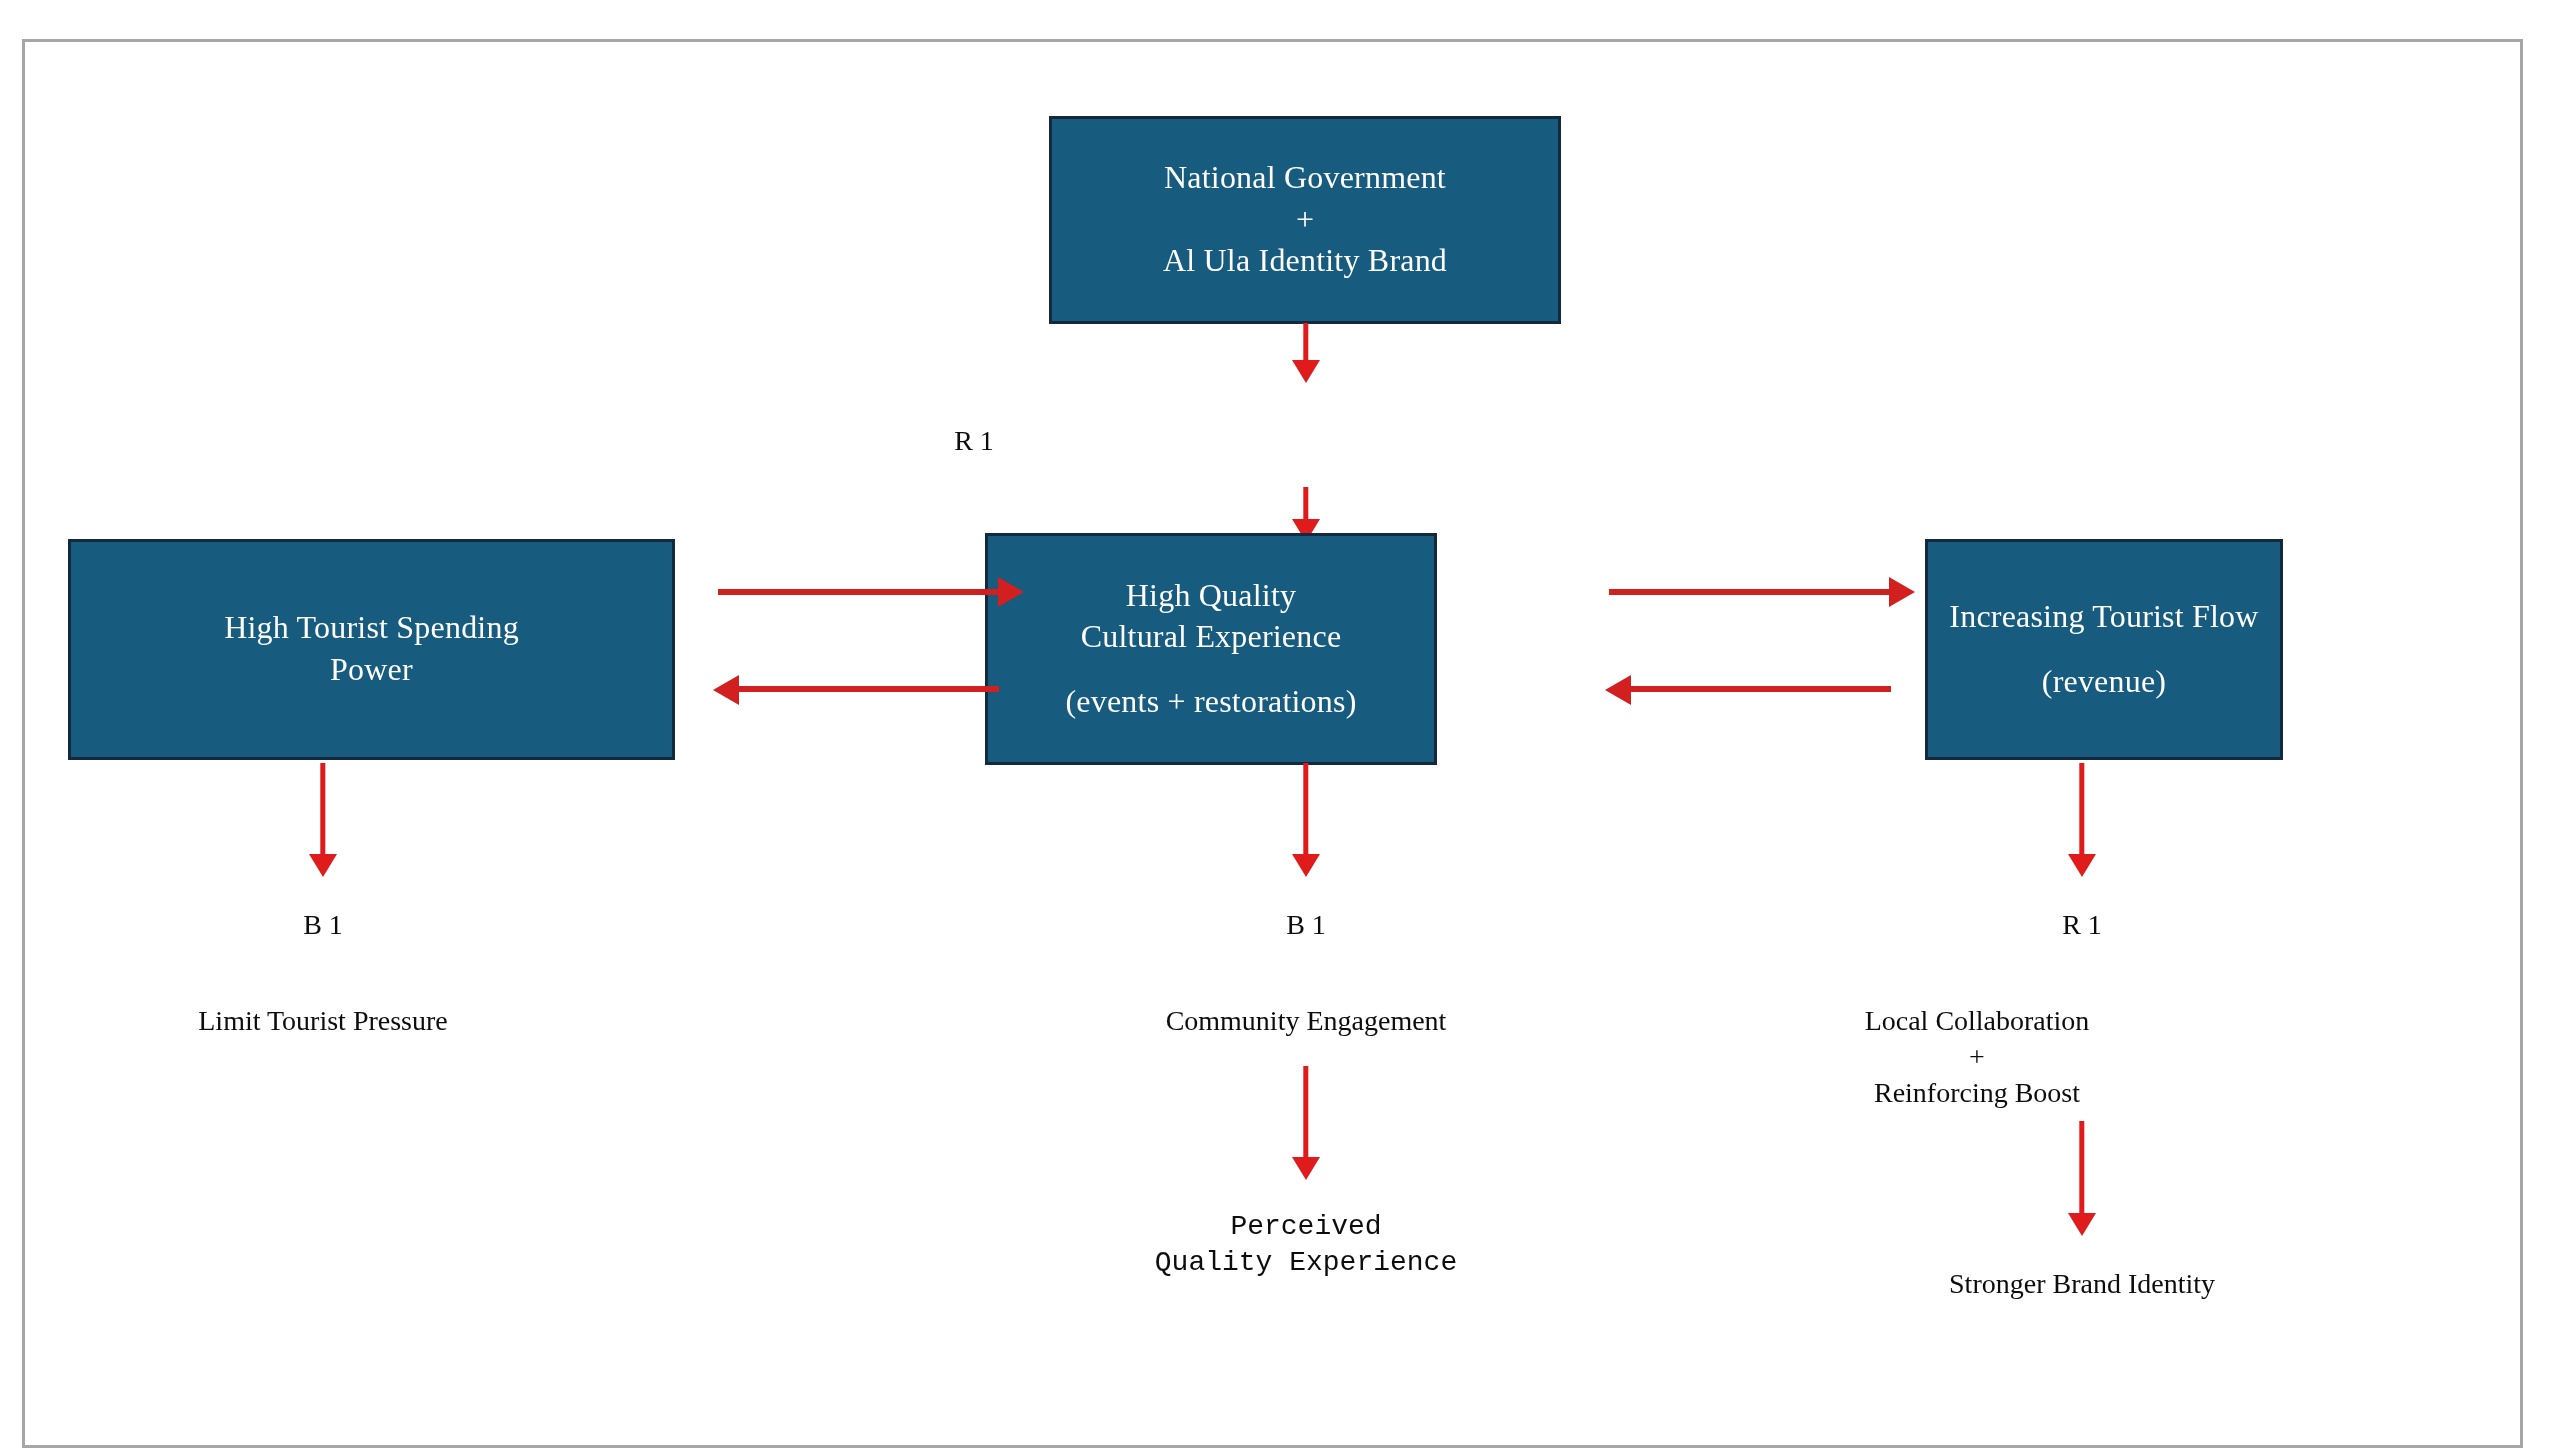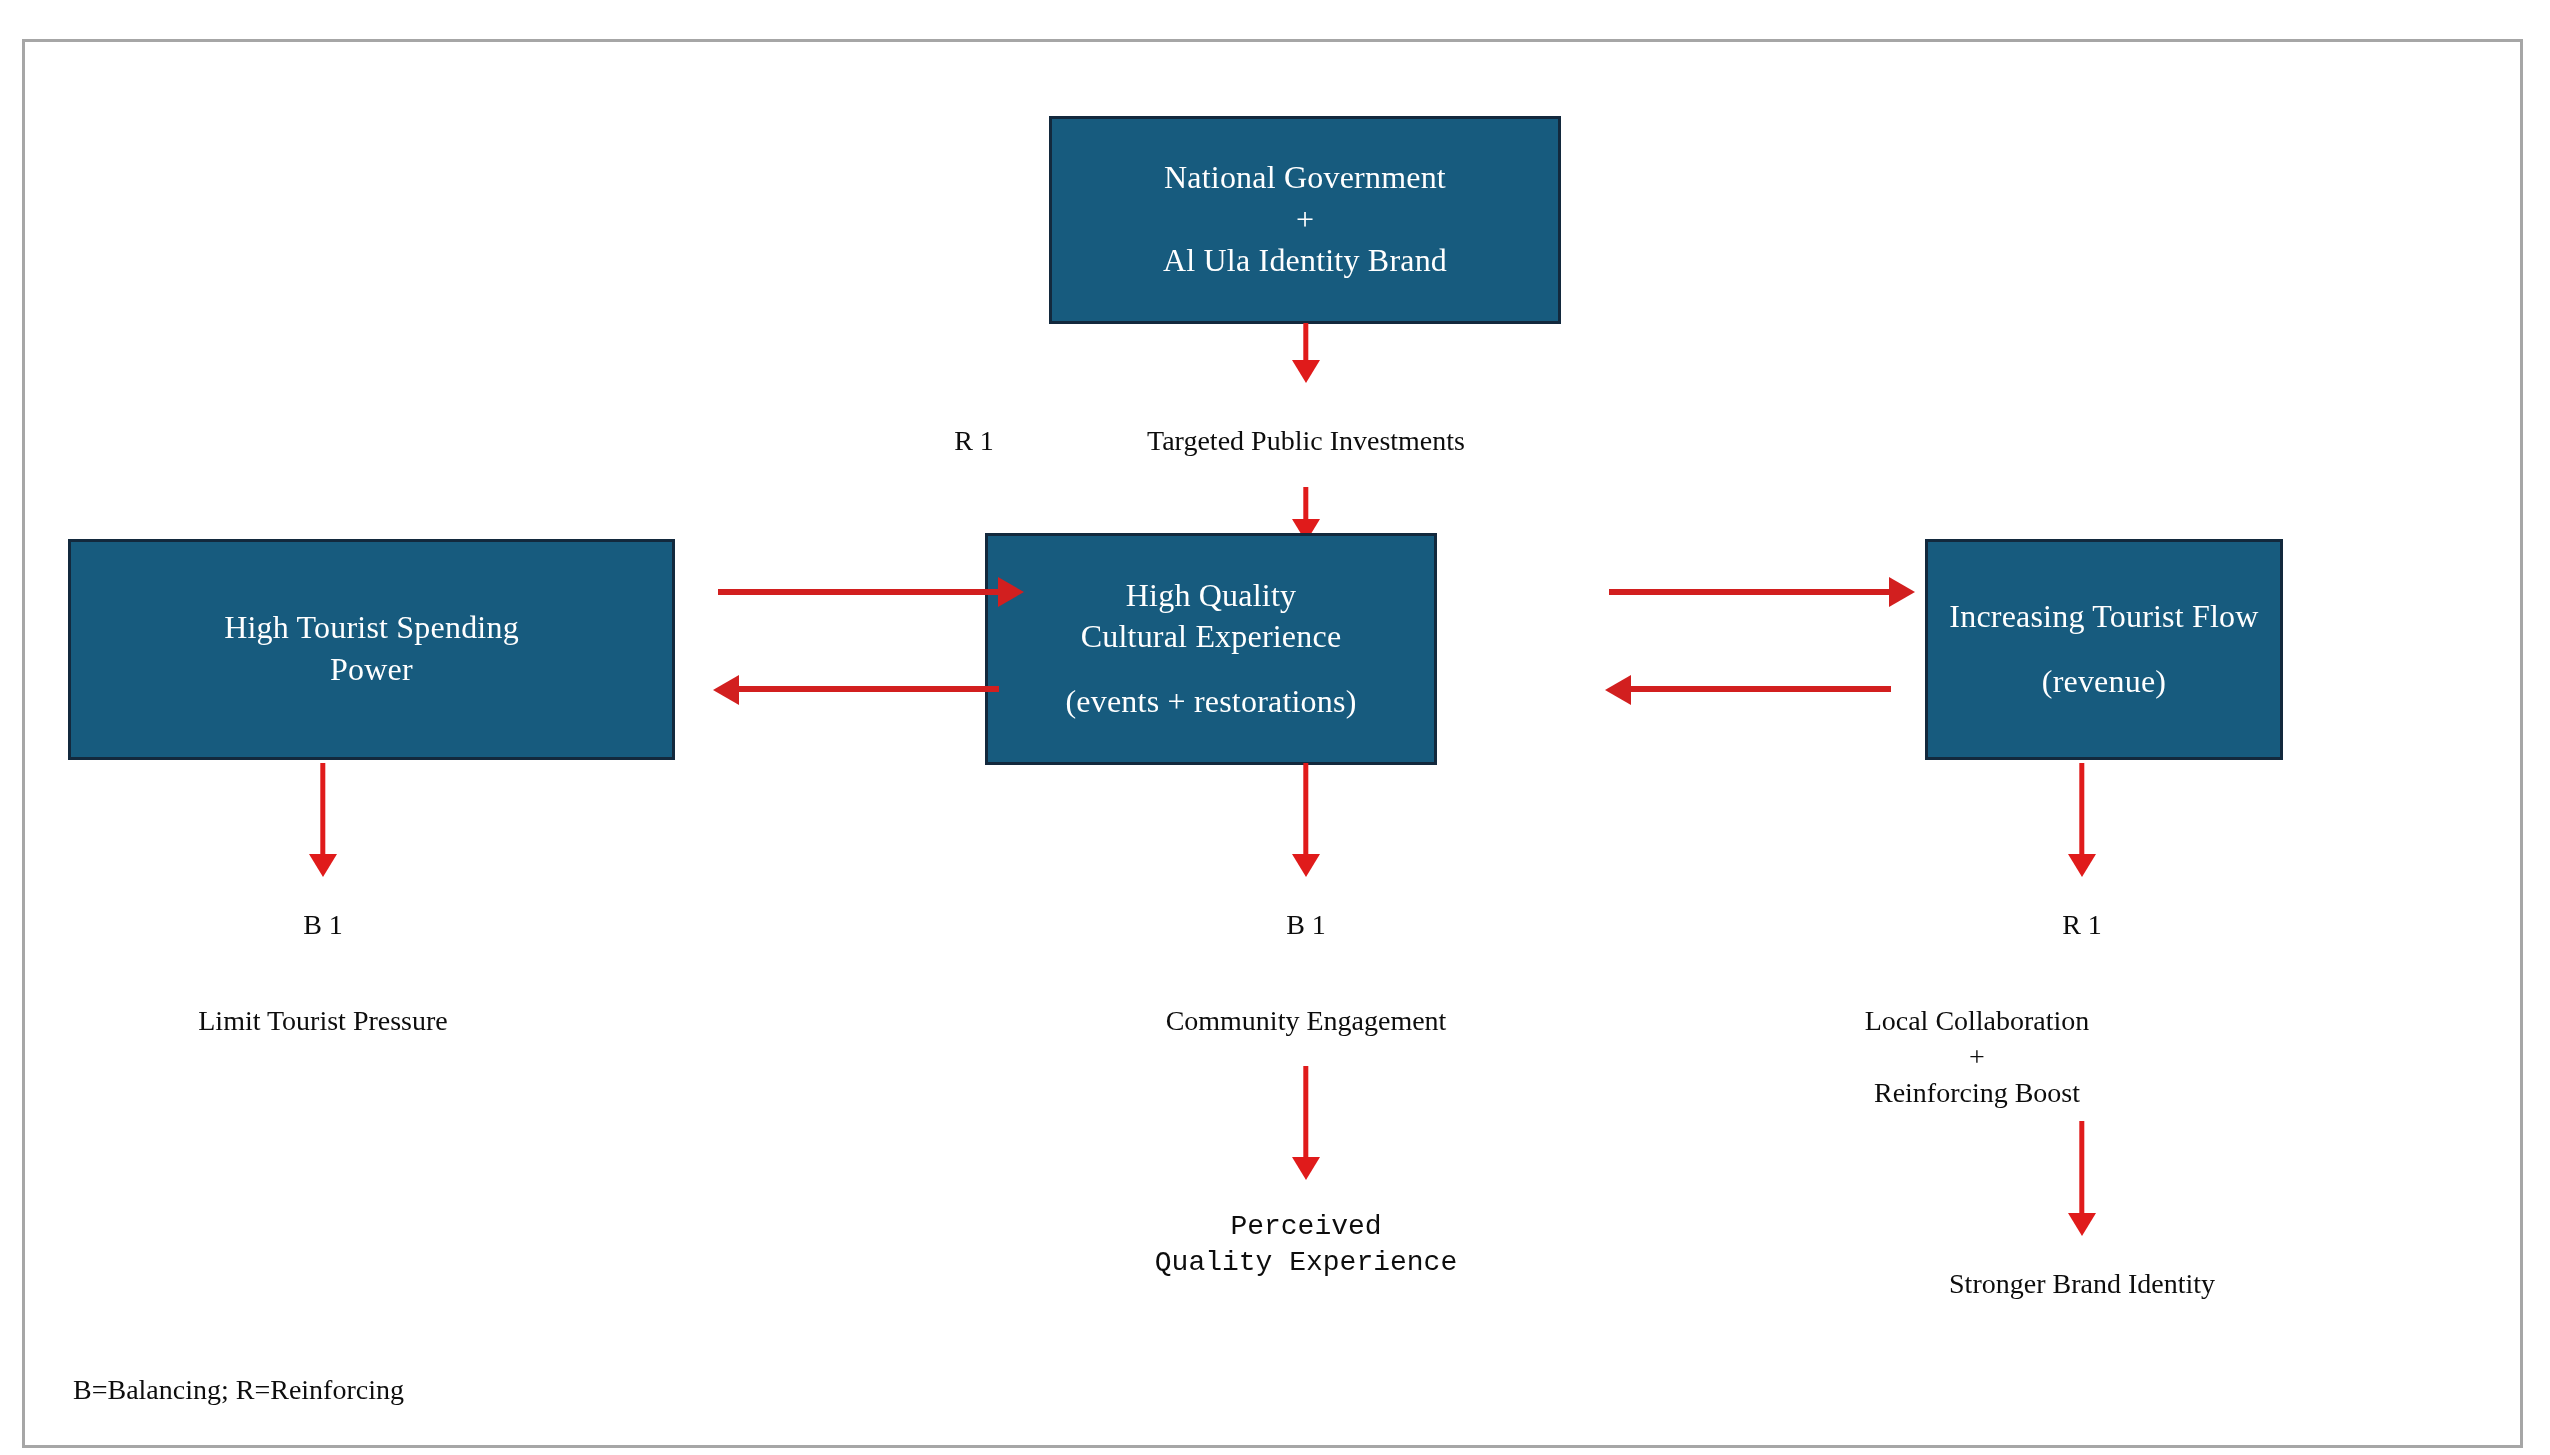--- a/index.html
+++ b/index.html
@@ -61,21 +61,20 @@
       <span class="ln">National Government</span>
       <span class="ln">+</span>
       <span class="ln">Al Ula Identity Brand</span>
     </div>
 
     <div class="vline" style="left:1281px;top:281px;height:40px;"></div>
     <div class="vhead" style="left:1281px;top:318px;"></div>
 
     <div class="txt" style="left:949px;top:381px;">R 1</div>
 
-    <div class="txt" style="left:1281px;top:381px;">Targeted Public Investments</div>
 
     <div class="vline" style="left:1281px;top:445px;height:35px;"></div>
     <div class="vhead" style="left:1281px;top:477px;"></div>
 
     <div class="node" style="left:43px;top:497px;width:607px;height:221px;">
       <span class="ln">High Tourist Spending</span>
       <span class="ln">Power</span>
     </div>
 
     <div class="node" style="left:960px;top:491px;width:452px;height:232px;">
@@ -129,17 +128,16 @@
       <span class="ln">Local Collaboration</span>
       <span class="ln">+</span>
       <span class="ln">Reinforcing Boost</span>
     </div>
 
     <div class="vline" style="left:2057px;top:1079px;height:95px;"></div>
     <div class="vhead" style="left:2057px;top:1171px;"></div>
 
     <div class="txt" style="left:2057px;top:1224px;">Stronger Brand Identity</div>
 
-    <div class="txt left" style="left:48px;top:1330px;">B=Balancing; R=Reinforcing</div>
 
   </div>
 </div>
 
 
 </body></html>

